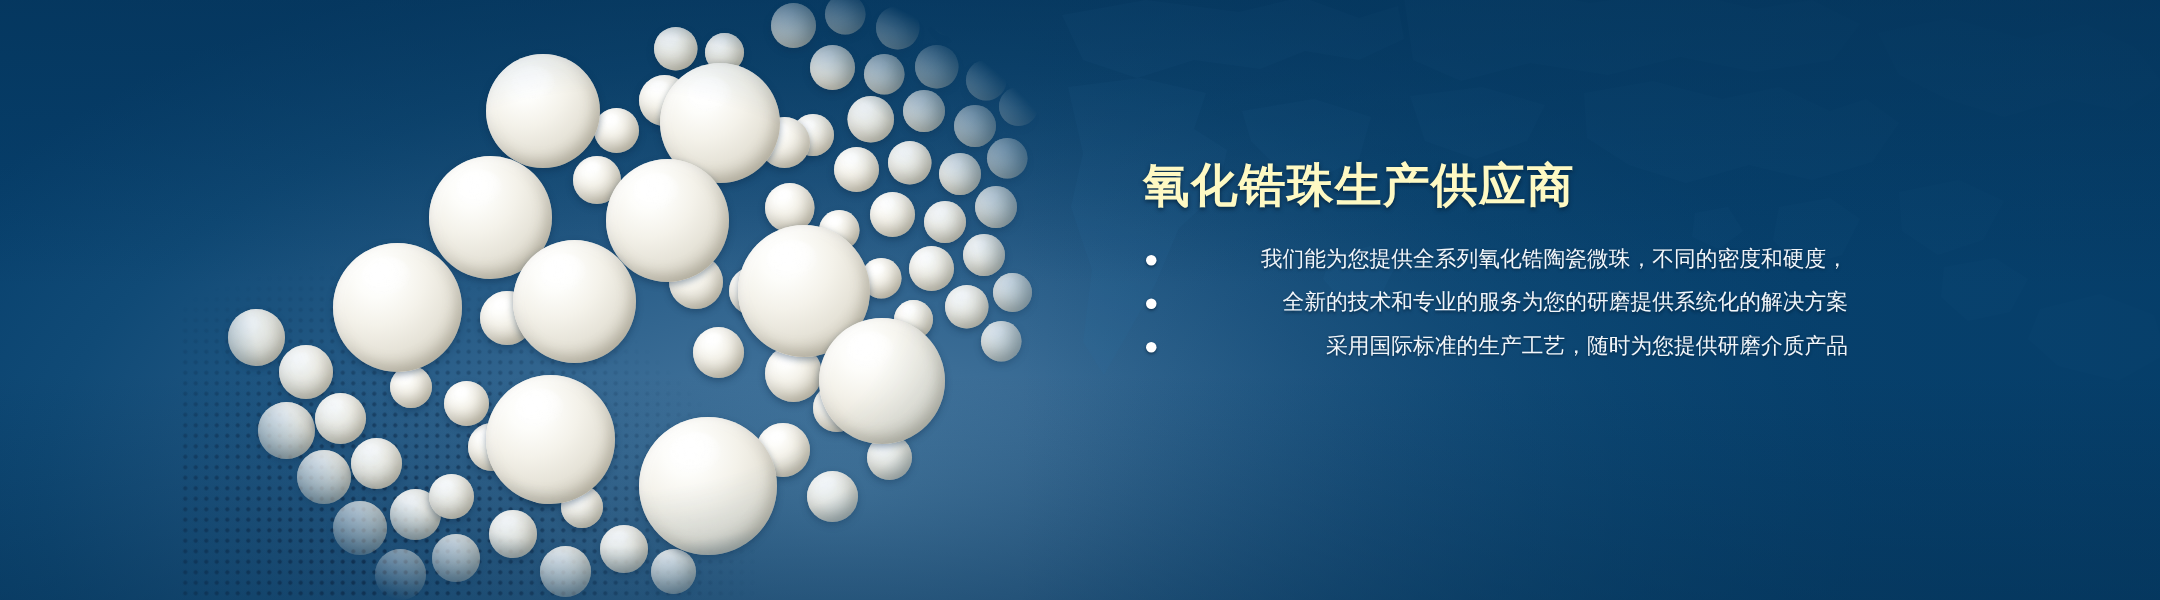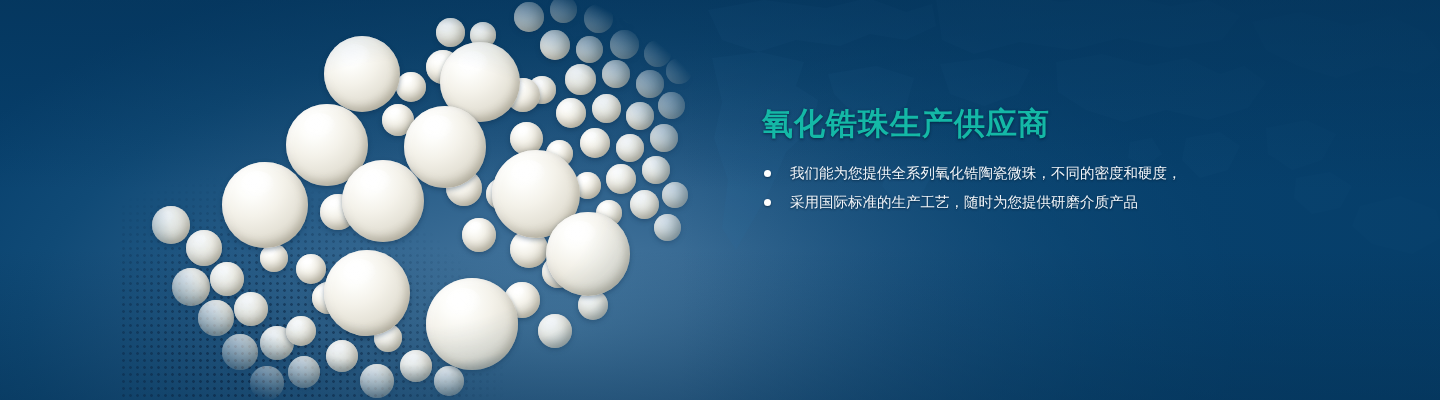--- a/index.html
+++ b/index.html
@@ -64,38 +64,38 @@
   .bead::after{
     content:"";position:absolute;left:24%;top:13%;
     width:34%;height:26%;border-radius:50%;
     background:radial-gradient(ellipse at 40% 35%, rgba(255,255,255,.96) 0%, rgba(255,255,255,.55) 45%, rgba(255,255,255,0) 80%);
     filter:blur(.6px);
   }
   .bead.lg::after{left:22%;top:11%;width:38%;height:30%;}
   
   .text-col{position:absolute;left:762px;top:104px;width:470px;}
   .headline{
-    color:#14b8a6;font-size:31px;line-height:40px;font-weight:700;
+    color:#fef9c3;font-size:31px;line-height:40px;font-weight:700;
     letter-spacing:1px;
     text-shadow:0 1px 3px rgba(2,28,52,.75);
     margin:0 0 17px 0;white-space:nowrap;
   }
   .bullets{list-style:none;margin:0;padding:0;}
   .bullet{
     position:relative;padding-left:28px;
     color:#f2f6fa;font-size:14.5px;line-height:24px;
     text-shadow:0 1px 2px rgba(2,28,52,.70);
     margin-bottom:5px;
   }
   .bullet:last-child{margin-bottom:0;}
   .dot{
     position:absolute;left:2px;top:9px;width:7px;height:7px;border-radius:50%;
     background:#ffffff;box-shadow:0 1px 2px rgba(2,28,52,.6);
   }
-  .bullet .ln{display:block;}
+  .bullet .ln{display:block;text-align:right;}
 </style>
 </head>
 <body>
 
 <div class="banner">
 
   <div class="bg-base"></div>
 
   <div class="worldmap">
     <svg viewBox="0 0 760 300" xmlns="http://www.w3.org/2000/svg" aria-hidden="true">
@@ -207,18 +207,22 @@
   <div class="text-col">
     <h1 class="headline">氧化锆珠生产供应商</h1>
 
     <ul class="bullets">
       <li class="bullet">
         <span class="dot"></span>
         <span class="ln">我们能为您提供全系列氧化锆陶瓷微珠，不同的密度和硬度，</span>
       </li>
       <li class="bullet">
         <span class="dot"></span>
+        <span class="ln">全新的技术和专业的服务为您的研磨提供系统化的解决方案</span>
+      </li>
+      <li class="bullet">
+        <span class="dot"></span>
         <span class="ln">采用国际标准的生产工艺，随时为您提供研磨介质产品</span>
       </li>
     </ul>
   </div>
 
 </div>
 
 </body></html>

